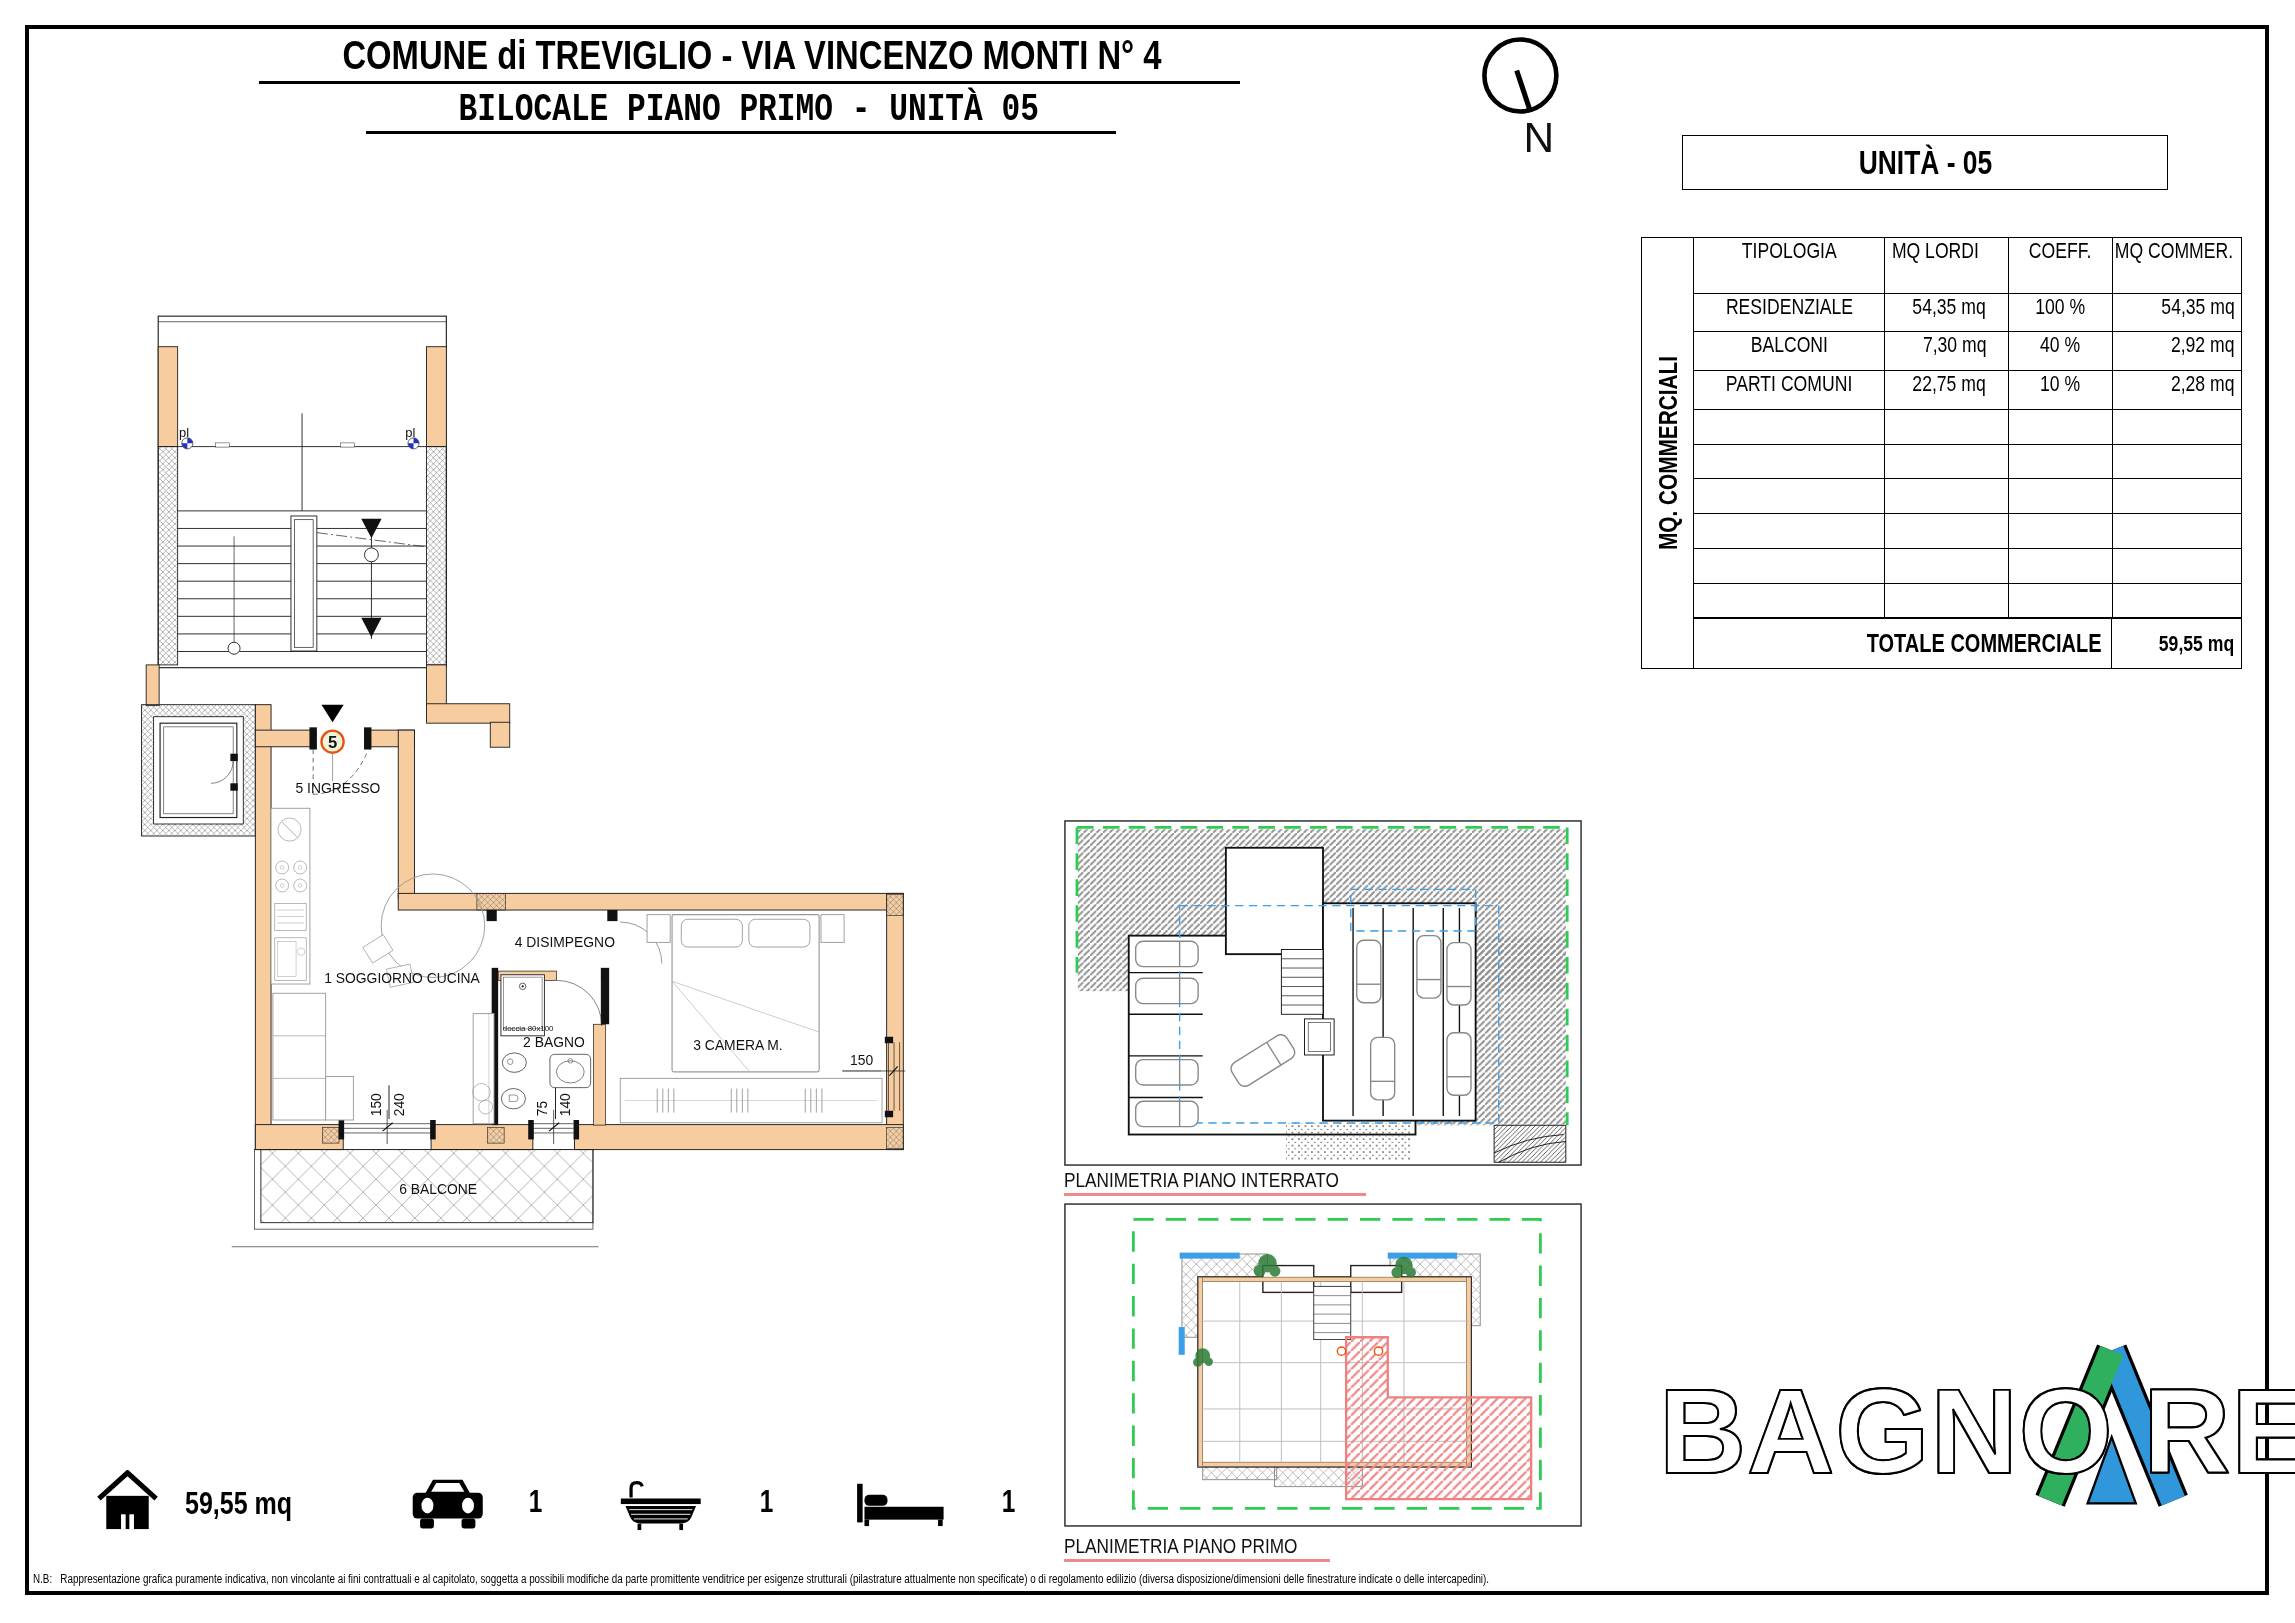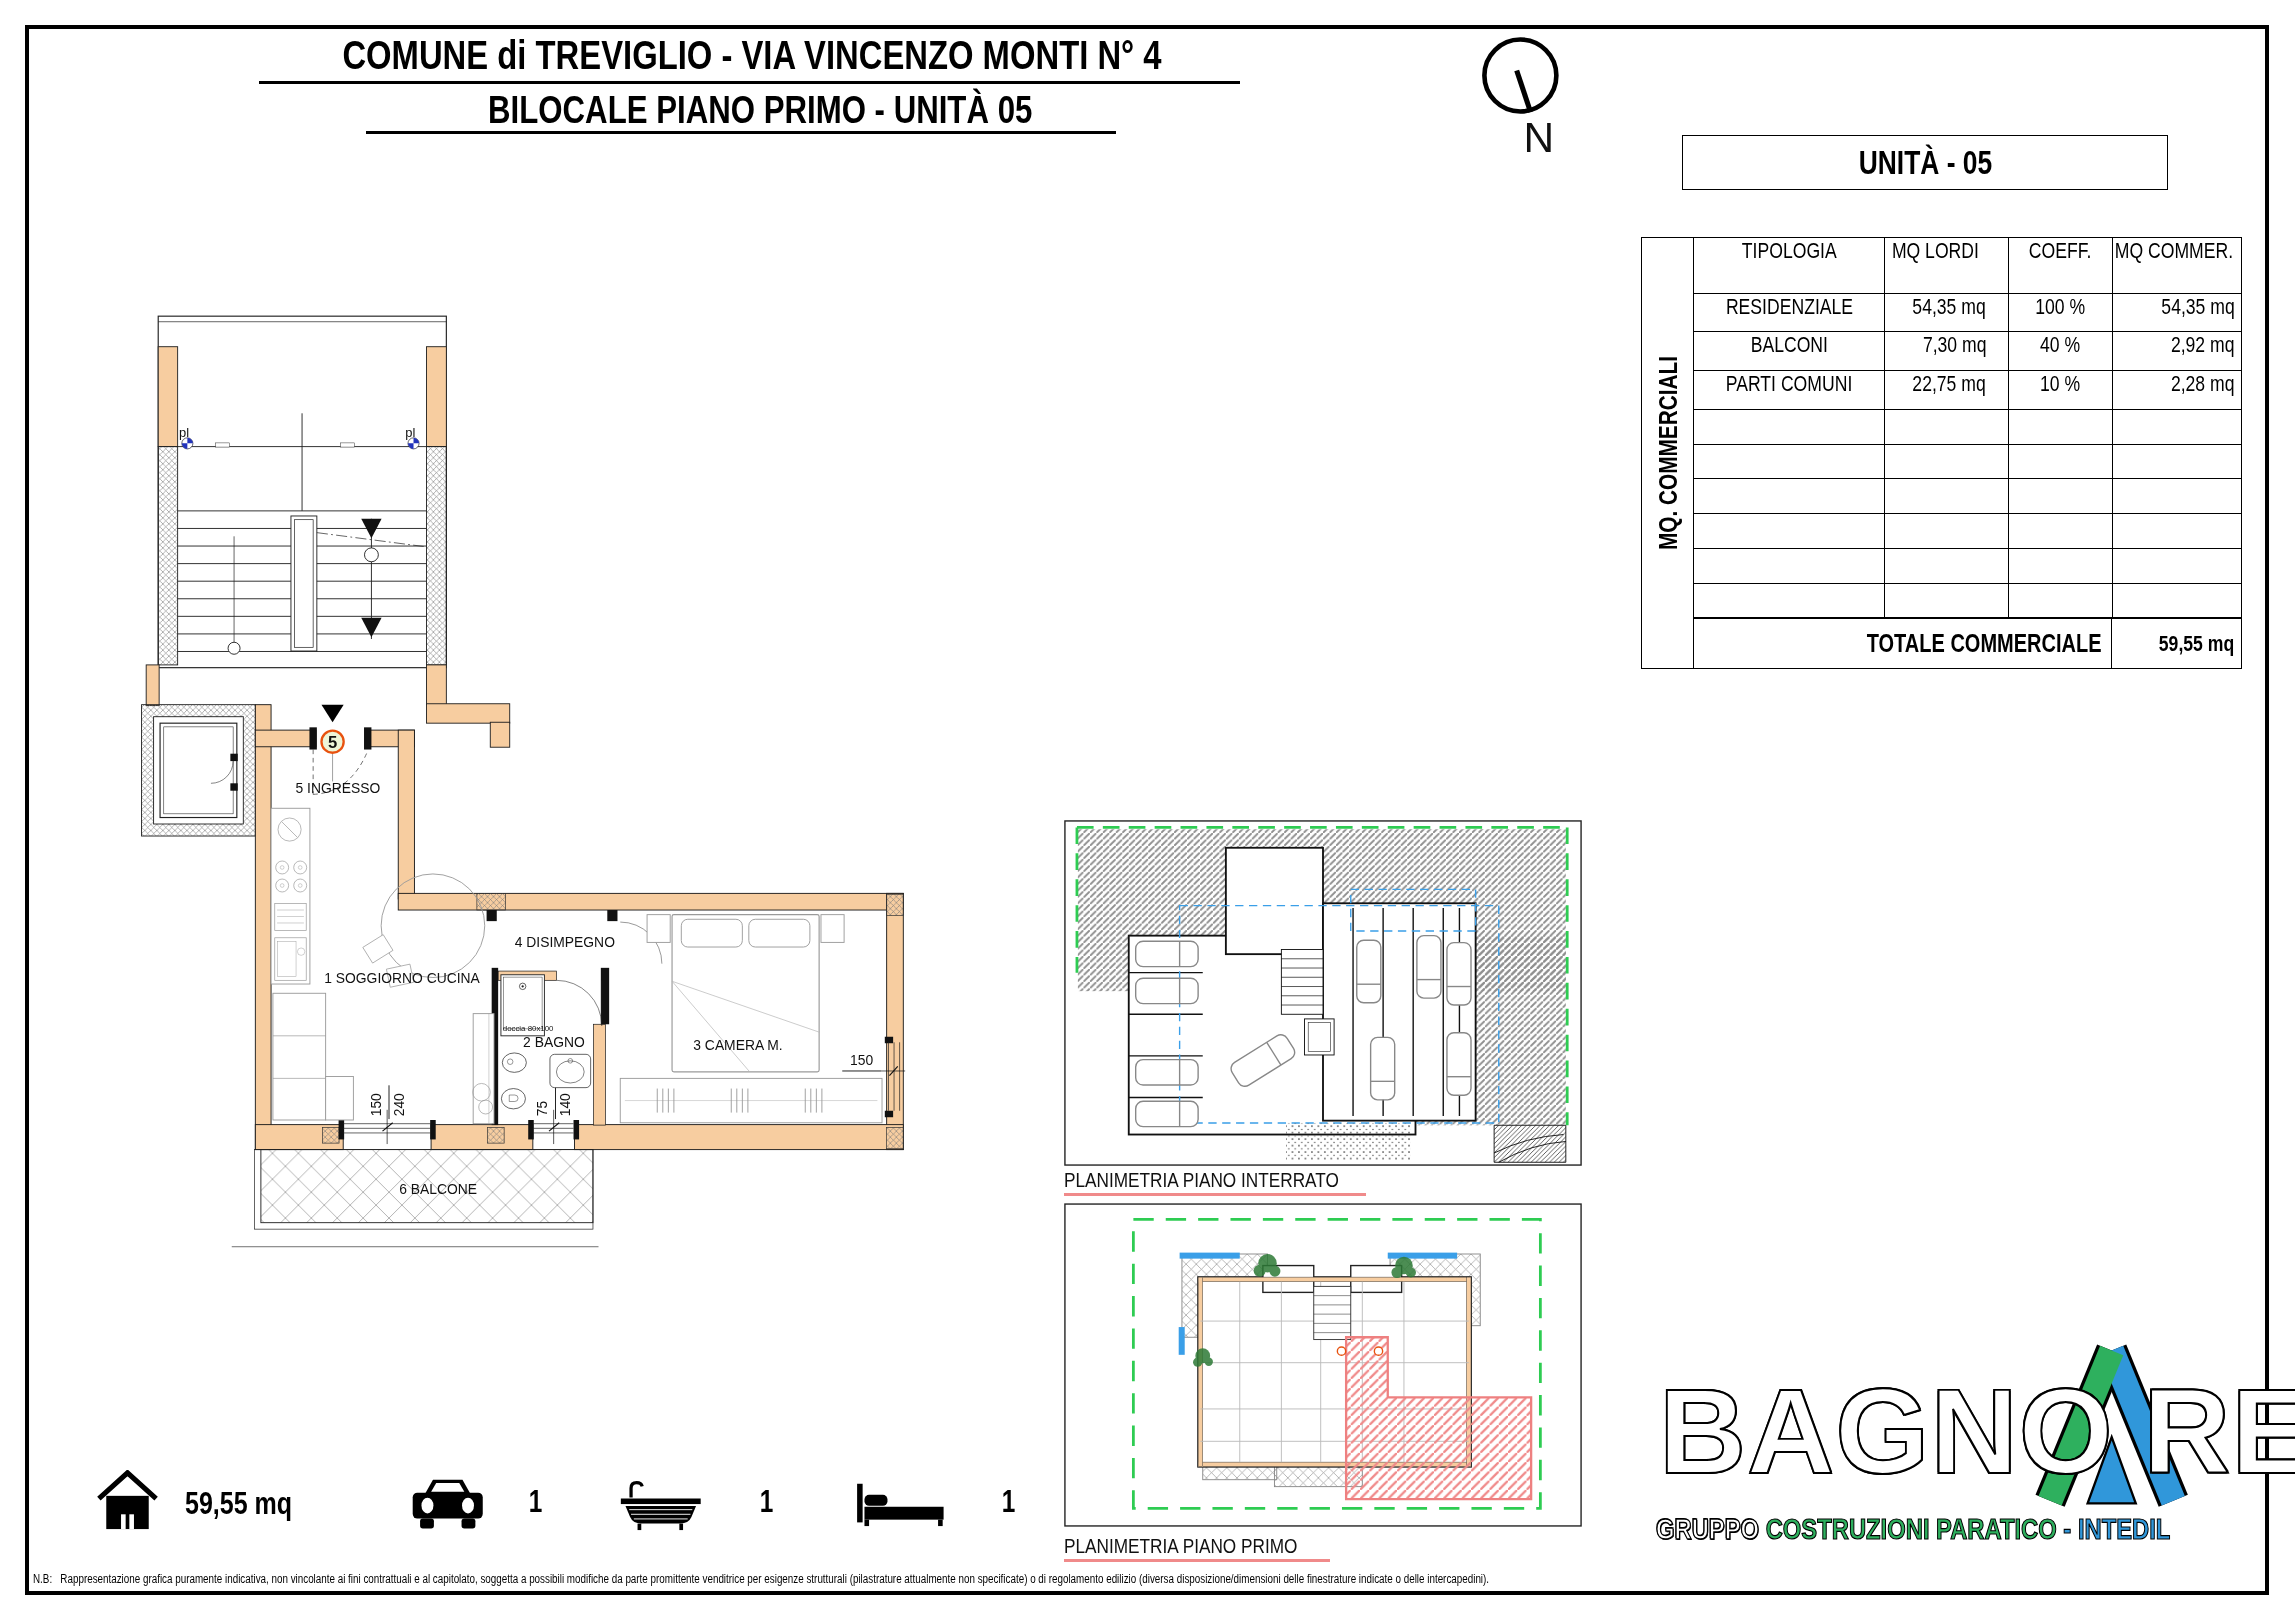--- a/index.html
+++ b/index.html
@@ -9,21 +9,21 @@
   #frame { position:absolute; left:25px; top:25px; width:2244px; height:1570px; border:4.2px solid #000; }
   .abs { position:absolute; }
   .cx  { display:inline-block; transform:scaleX(.8);  transform-origin:center; white-space:nowrap; }
   .cxl { display:inline-block; transform:scaleX(.82); transform-origin:left;   white-space:nowrap; }
   .cxr { display:inline-block; transform:scaleX(.8);  transform-origin:right;  white-space:nowrap; }
 
   
   #title-block { left:185px; top:32px; width:1134px; text-align:center; }
   #title1 { font-size:41px; font-weight:bold; }
   #title1-rule { left:259px; top:81px; width:981px; height:2.8px; background:#000; }
-  #title2 { left:193px; top:88px; width:1134px; text-align:center; font-size:39px; font-weight:bold; }
+  #title2 { left:182px; top:88px; width:1134px; text-align:center; font-size:39px; font-weight:bold;font-family:Liberation Mono, monospace; }
   #title2-rule { left:366px; top:131px; width:750px; height:2.8px; background:#000; }
 
   
   #unit-big { left:1805px; top:29px; width:440px; text-align:right; font-size:89px; font-weight:bold; letter-spacing:-1.9px; }
 
   
   #unit-bar { left:1682px; top:135px; width:486px; height:55px; border:1.9px solid #000; display:flex;flex-direction:column; }
   #unit-bar .stub { width:55px; border-right:1.4px solid #000; }
   #unit-bar .ttl { flex:1; display:flex; align-items:center; justify-content:center; font-size:33px; font-weight:bold; }
   #mq-table { left:1641px; top:237px; width:601px; height:432px; border:1.9px solid #000; display:flex; }
@@ -576,24 +576,19 @@
   <div id="logo" class="abs">
     <svg class="abs" style="left:356px;top:0px" width="204" height="176" viewBox="0 0 440 380">
       <line x1="215" y1="38" x2="348" y2="362" stroke="#000" stroke-width="68"></line>
       <line x1="82" y1="362" x2="215" y2="38" stroke="#000" stroke-width="68"></line>
       <line x1="215" y1="38" x2="348" y2="362" stroke="#3097da" stroke-width="54"></line>
       <line x1="82" y1="362" x2="215" y2="38" stroke="#2eb05e" stroke-width="54"></line>
       <polygon points="215,225 163,368 267,368" fill="#3097da" stroke="#000" stroke-width="5"></polygon>
     </svg>
     <div id="logo-home" class="outl">BAGNO</div>
     <div id="logo-re" class="outl">RE</div>
-    <div id="logo-tag">
-      <span class="cxl"><span class="tag-g">GRUPPO</span>
-      <span class="tag-green">COSTRUZIONI PARATICO</span>
-      <span class="tag-blue">- INTEDIL</span></span>
-    </div>
   </div>
 
   <div id="disclaimer" class="abs">
     <span class="cxl"><span>N.B:</span>&nbsp;&nbsp;&nbsp;<span>Rappresentazione grafica puramente indicativa, non vincolante ai fini contrattuali e al capitolato, soggetta a possibili modifiche da parte promittente venditrice per esigenze strutturali (pilastrature attualmente non specificate) o di regolamento edilizio (diversa disposizione/dimensioni delle finestrature indicate o delle intercapedini).</span></span>
   </div>
 </div>
 
 
 </body></html>

